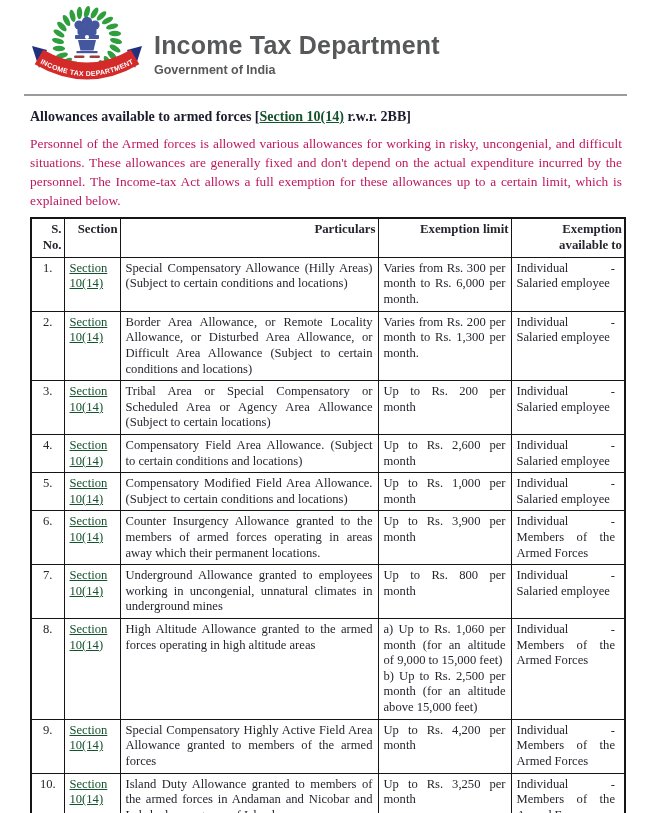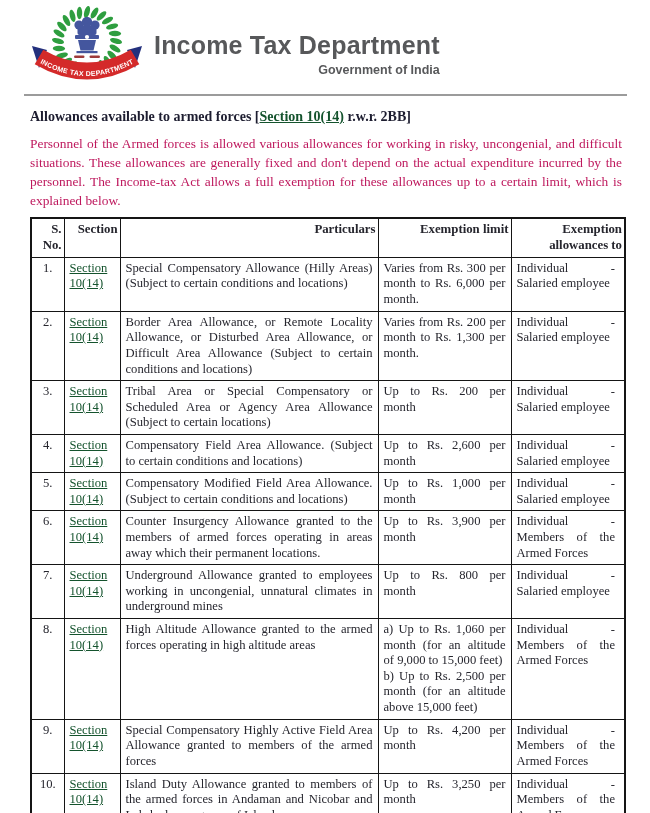--- a/index.html
+++ b/index.html
@@ -16,21 +16,21 @@
   
   .header { display: flex; align-items: center; padding: 4px 0 0 30px; height: 94px; }
   .logo { width: 114px; height: 90px; flex: 0 0 auto; }
   .header-text { margin-left: 10px; padding-top: 10px; }
   .org-title {
     font-family: "Liberation Sans", sans-serif;
     font-size: 25px; font-weight: bold; color: #57585a; letter-spacing: 0.2px;
   }
   .org-subtitle {
     font-family: "Liberation Sans", sans-serif;
-    font-size: 12.5px; font-weight: bold; color: #57585a; margin-top: 3px; text-align: right;
+    font-size: 12.5px; font-weight: bold; color: #57585a; margin-top: 3px;
   }
   .header-rule { border: none; border-top: 2px solid #9b9b9b; margin: 0 23px 0 24px; }
 
   
   .main { padding: 13px 28px 0 30px; }
   .doc-heading { font-size: 14px; font-weight: bold; color: #1d1d30; margin-bottom: 9px; }
   .doc-heading .link { font-weight: bold; }
   .link { color: #14532d; text-decoration: underline; cursor: pointer; }
   .intro {
     font-size: 13.4px; line-height: 1.42; text-align: justify;
@@ -137,21 +137,21 @@
           <col style="width:258px">
         <col style="width:133px">
           <col style="width:114px">
       </colgroup>
       <thead>
         <tr>
           <th>S. No.</th>
           <th>Section</th>
           <th>Particulars</th>
           <th>Exemption limit</th>
-          <th>Exemption allowances to</th>
+          <th>Exemption available to</th>
         </tr>
       </thead>
       <tbody>
         <tr>
           <td class="c-sno">1.</td>
           <td class="c-sec"><a class="link">Section 10(14)</a></td>
           <td class="c-part">Special Compensatory Allowance (Hilly Areas) (Subject to certain conditions and locations)</td>
           <td class="c-limit">Varies from Rs. 300 per month to Rs. 6,000 per month.</td>
           <td class="c-avail">
             <div class="avail-top">

